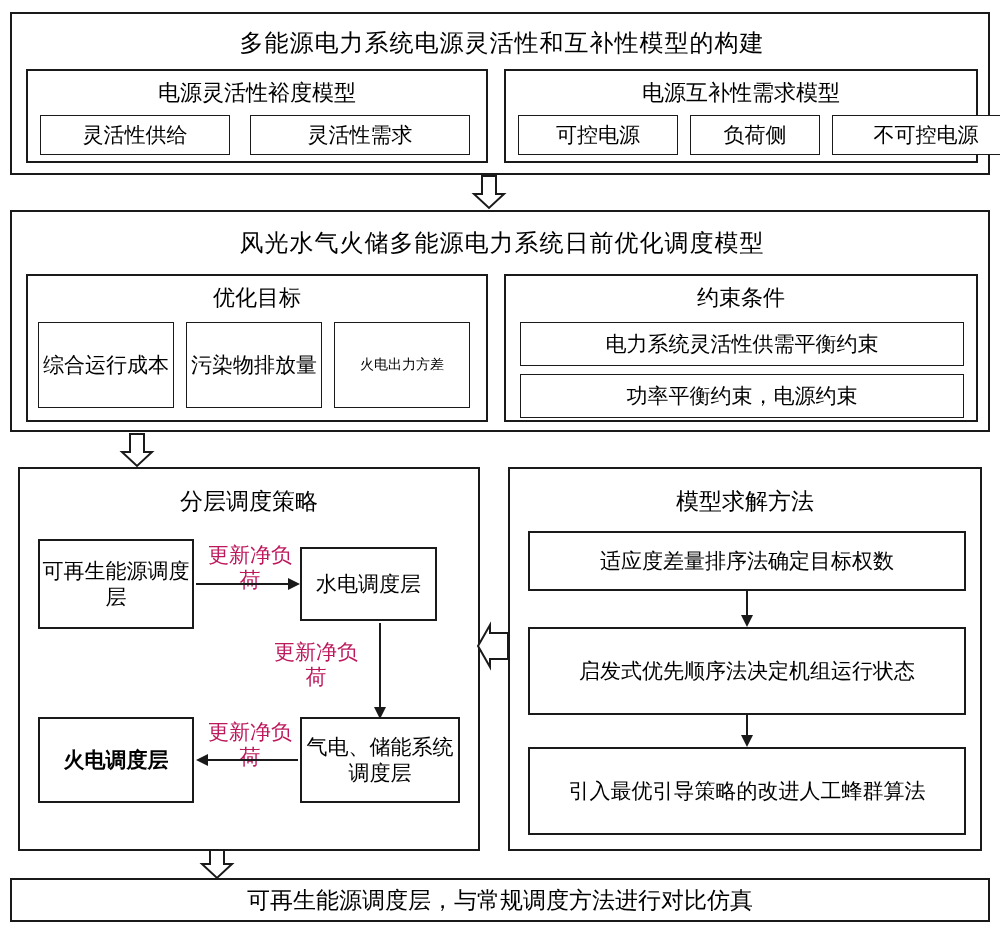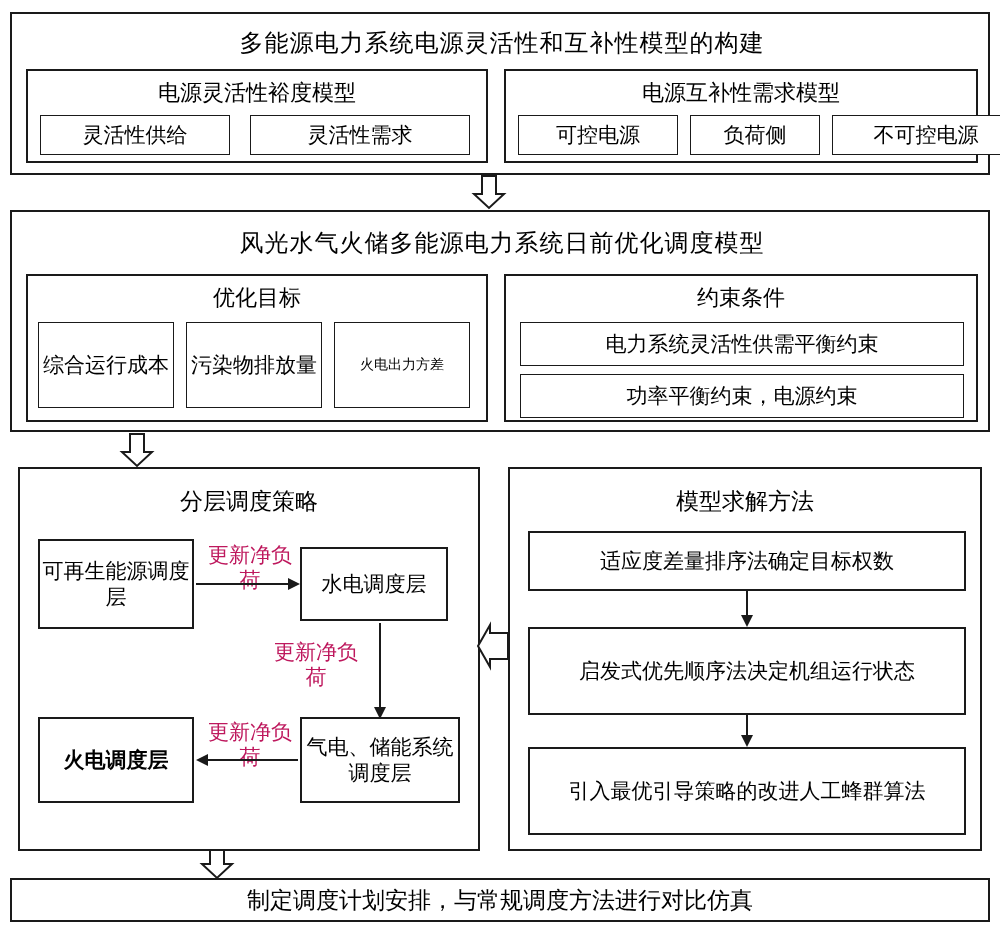--- a/index.html
+++ b/index.html
@@ -121,21 +121,21 @@
   }
   #b3l-title {
     position: absolute; left: 0; top: 18px; width: 100%;
     text-align: center; font-size: 23px;
   }
   #b3r-title {
     position: absolute; left: 0; top: 18px; width: 100%;
     text-align: center; font-size: 23px;
   }
   #b3l-n1 { position: absolute; left: 18px;  top: 70px;  width: 156px; height: 90px; font-size: 21px; }
-  #b3l-n2 { position: absolute; left: 280px; top: 78px;  width: 148px; height: 74px; font-size: 21px; }
+  #b3l-n2 { position: absolute; left: 280px; top: 78px;  width: 137px; height: 74px; font-size: 21px; }
   #b3l-n3 { position: absolute; left: 18px;  top: 248px; width: 156px; height: 86px; font-size: 21px; font-weight: bold; }
   #b3l-n4 { position: absolute; left: 280px; top: 248px; width: 160px; height: 86px; font-size: 21px; }
 
   .edge-label {
     position: absolute;
     text-align: center;
     font-size: 21px;
     line-height: 1.2;
     color: #be185d;
   }
@@ -246,15 +246,15 @@
       <polygon fill="#1a1a1a" points="231,146 243,146 237,158"></polygon>
       <line class="ln" x1="237" y1="246" x2="237" y2="266"></line>
       <polygon fill="#1a1a1a" points="231,266 243,266 237,278"></polygon>
     </svg>
   </div>
 
   <svg class="arrow" style="left:200px; top:850px;" width="60" height="30">
     <polygon class="hollow" points="10,0 24,0 24,14 32,14 17,28 2,14 10,14"></polygon>
   </svg>
 
-  <div class="box" id="block4">制定调度计划安排，与常规调度方法进行对比仿真</div>
+  <div class="box" id="block4">可再生能源调度层，与常规调度方法进行对比仿真</div>
 
 </div>
 
 </body></html>

